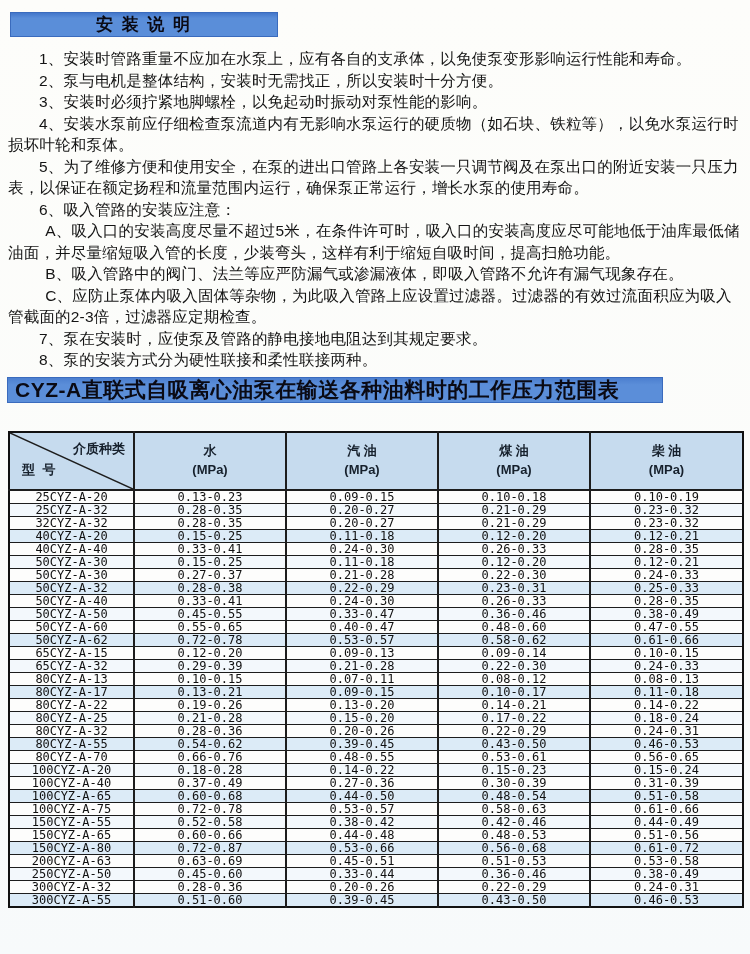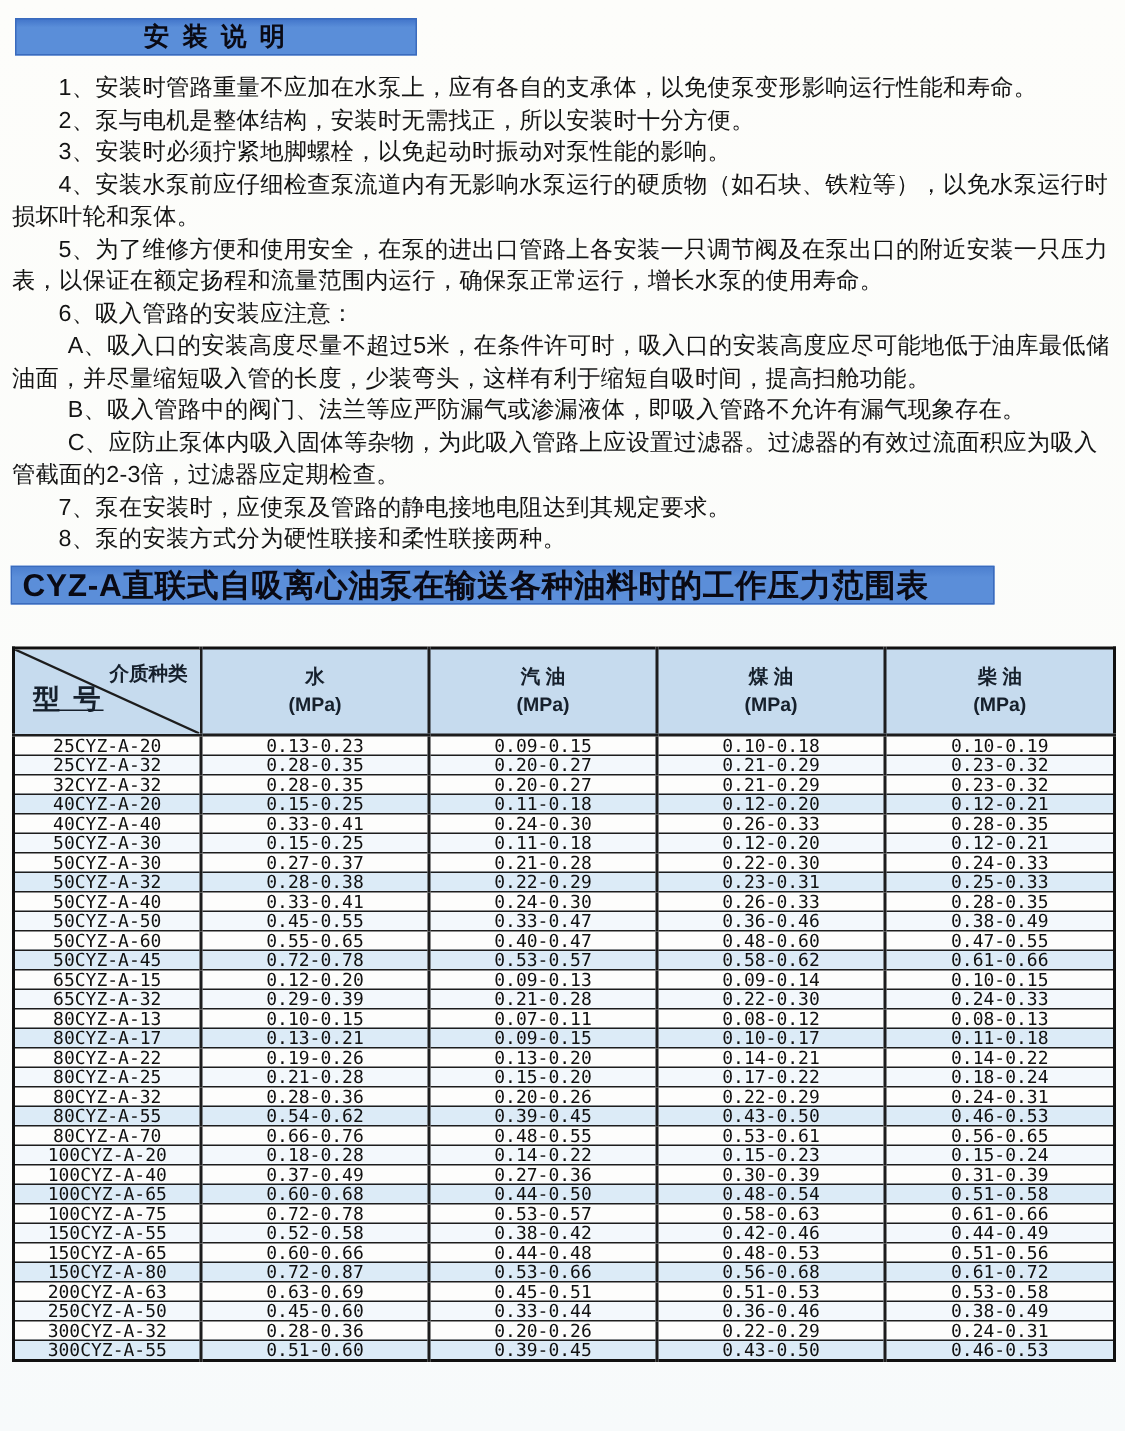--- a/index.html
+++ b/index.html
@@ -57,21 +57,21 @@
     height:12px;font-family:"DejaVu Sans Mono","Liberation Mono",monospace;
     font-size:12px;line-height:12px;font-weight:500;color:#101010;
     white-space:nowrap;
   }
   .ptable tbody tr:nth-child(4n){background:#dcebf7;}
   .ptable tbody tr:nth-child(4n+2){background:#f3f8fc;}
   
   th.corner{position:relative;background:#c6dbee;margin-left:44px;}
   th.corner svg{position:absolute;left:0;top:0;width:100%;height:100%;display:block;}
   th.corner .c-top{position:absolute;top:7px;right:8px;font-size:13px;font-weight:700;}
-  th.corner .c-bot{position:absolute;bottom:9px;left:12px;font-size:18px;font-weight:700;letter-spacing:2px;text-decoration:underline;}
+  th.corner .c-bot{position:absolute;bottom:9px;left:12px;font-size:13px;font-weight:700;letter-spacing:2px;}
 </style>
 </head>
 <body>
 
 <div class="page">
 
   <div class="title-bar">
     <span>安 装 说 明</span>
   </div>
 
@@ -200,21 +200,21 @@
           <td>0.38-0.49</td>
         </tr>
         <tr>
           <td>50CYZ-A-60</td>
           <td>0.55-0.65</td>
           <td>0.40-0.47</td>
           <td>0.48-0.60</td>
           <td>0.47-0.55</td>
         </tr>
         <tr>
-          <td>50CYZ-A-45</td>
+          <td>50CYZ-A-62</td>
           <td>0.72-0.78</td>
           <td>0.53-0.57</td>
           <td>0.58-0.62</td>
           <td>0.61-0.66</td>
         </tr>
         <tr>
           <td>65CYZ-A-15</td>
           <td>0.12-0.20</td>
           <td>0.09-0.13</td>
           <td>0.09-0.14</td>

